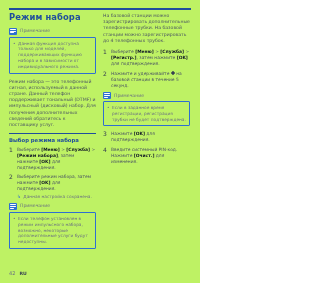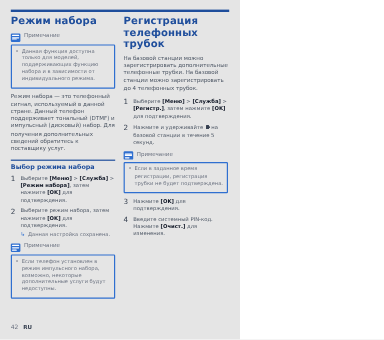--- a/index.html
+++ b/index.html
@@ -5,21 +5,21 @@
   html,body{margin:0;padding:0;}
   body{
     width:200px;height:283px;
     background:#ffffff;
     font-family:"DejaVu Sans","Liberation Sans",sans-serif;
     overflow:hidden;
     position:relative;
   }
   .page{
     position:absolute;inset:0;
-    background:#e5e5e5;
+    background:#bef264;
     padding:12px;
   }
   .top-rule{
     position:absolute;left:9px;top:8px;width:182px;height:2px;
     background:#1f4e9c;
   }
   .cols{
     position:absolute;left:9px;top:13px;width:182px;height:252px;
     display:flex;gap:7px;
   }
@@ -187,21 +187,20 @@
             <span class="bullet">•</span>
             <span>Если телефон установлен в режим импульсного набора, возможно, некоторые дополнительные услуги будут недоступны.</span>
           </div>
         </div>
       </div>
 
     </div>
 
     <div class="col">
 
-      <h1 class="sec">Регистрация телефонных трубок</h1>
 
       <p class="body">На базовой станции можно зарегистрировать дополнительные телефонные трубки. На базовой станции можно зарегистрировать до 4 телефонных трубок.</p>
 
       <ol class="steps">
         <li>
           <span class="num">1</span>
           <span class="step-text">
             <span>Выберите </span><b>[Меню]</b><span> &gt; </span><b>[Служба]</b><span> &gt; </span><b>[Регистр.]</b><span>, затем нажмите </span><b>[OK]</b><span> для подтверждения.</span>
           </span>
         </li>

